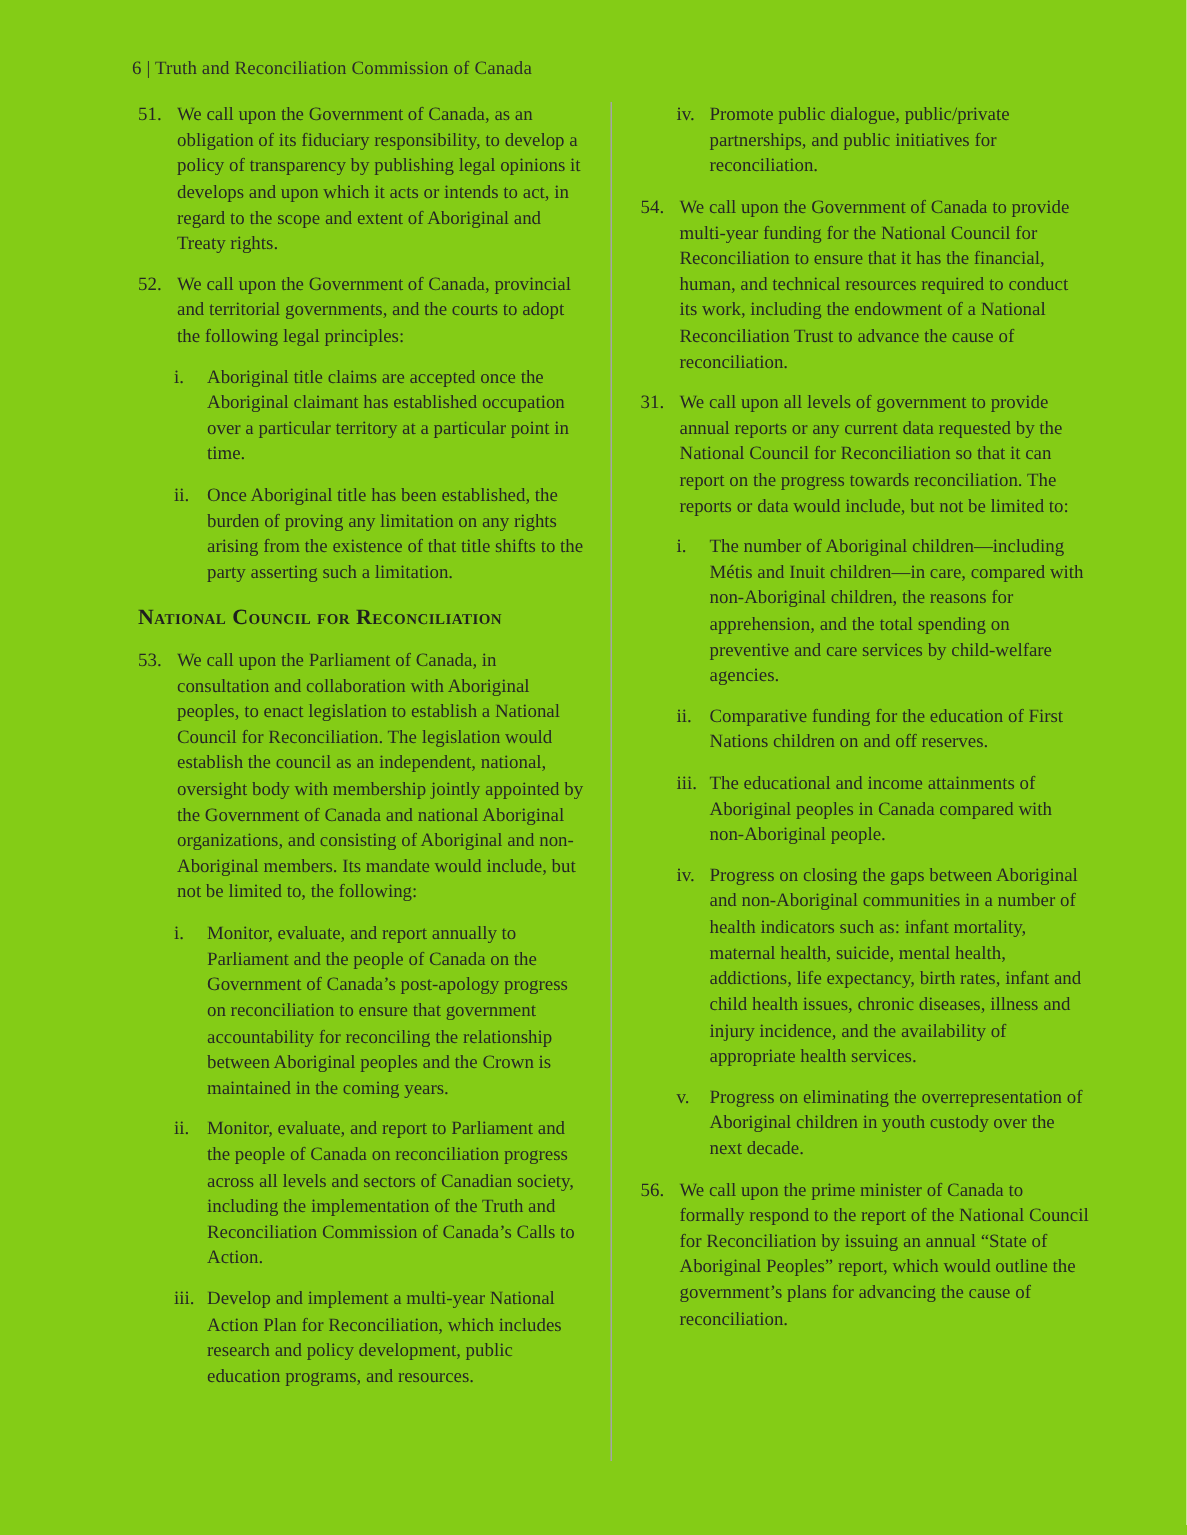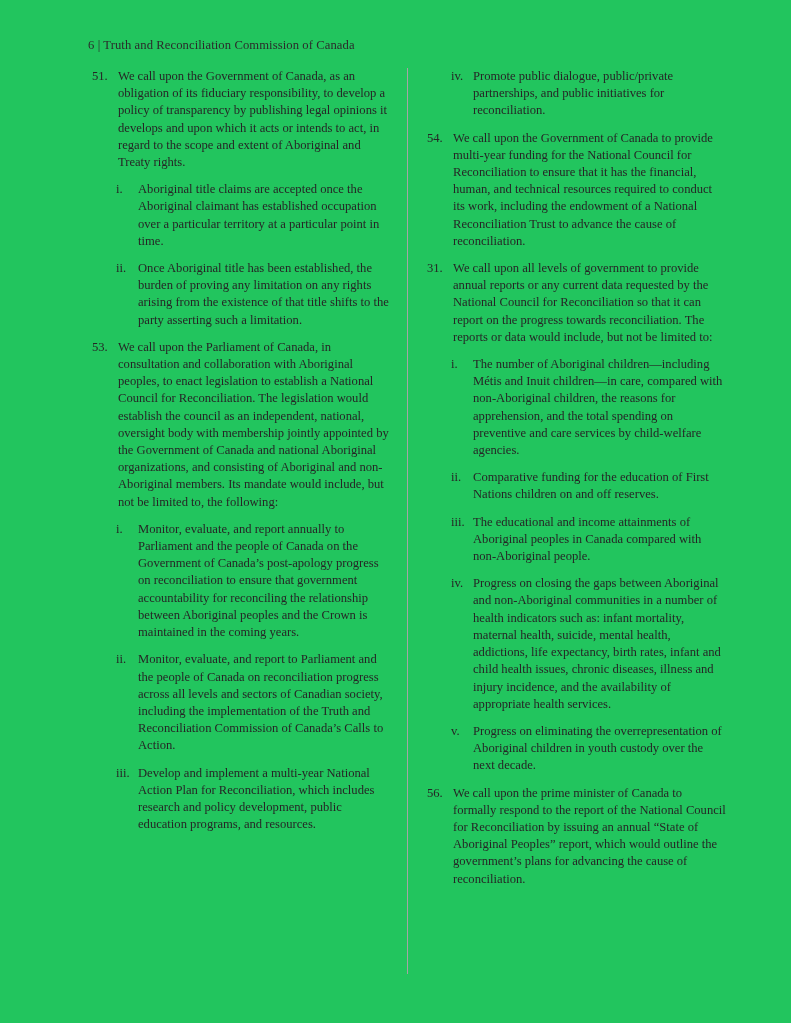--- a/index.html
+++ b/index.html
@@ -1,20 +1,20 @@
 <!DOCTYPE html>
 <html><head>
 <meta charset="utf-8">
 <style>
   html, body { margin: 0; padding: 0; background: #fdfdfd; }
   .page {
     position: relative;
     width: 791px;
     height: 1023px;
-    background: #22c55e;
+    background: #84cc16;
     overflow: hidden;
     font-family: "Liberation Serif", serif;
     color: #262626;
   }
   .running-header {
     position: absolute;
     left: 88px;
     top: 38px;
     font-size: 12.6px;
     letter-spacing: 0.1px;
@@ -80,31 +80,36 @@
   <div class="columns">
 
     <div class="col col-left">
 
 
       <div class="item">
         <span class="num">51.</span>
         <span class="itext">We call upon the Government of Canada, as an obligation of its fiduciary responsibility, to develop a policy of transparency by publishing legal opinions it develops and upon which it acts or intends to act, in regard to the scope and extent of Aboriginal and Treaty rights.</span>
       </div>
 
+      <div class="item">
+        <span class="num">52.</span>
+        <span class="itext">We call upon the Government of Canada, provincial and territorial governments, and the courts to adopt the following legal principles:</span>
+      </div>
 
       <div class="sub">
         <span class="rnum">i.</span>
         <span class="stext">Aboriginal title claims are accepted once the Aboriginal claimant has established occupation over a particular territory at a particular point in time.</span>
       </div>
 
       <div class="sub">
         <span class="rnum">ii.</span>
         <span class="stext">Once Aboriginal title has been established, the burden of proving any limitation on any rights arising from the existence of that title shifts to the party asserting such a limitation.</span>
       </div>
 
+      <div class="section-heading">National Council for Reconciliation</div>
 
       <div class="item">
         <span class="num">53.</span>
         <span class="itext">We call upon the Parliament of Canada, in consultation and collaboration with Aboriginal peoples, to enact legislation to establish a National Council for Reconciliation. The legislation would establish the council as an independent, national, oversight body with membership jointly appointed by the Government of Canada and national Aboriginal organizations, and consisting of Aboriginal and non-Aboriginal members. Its mandate would include, but not be limited to, the following:</span>
       </div>
 
       <div class="sub">
         <span class="rnum">i.</span>
         <span class="stext">Monitor, evaluate, and report annually to Parliament and the people of Canada on the Government of Canada’s post-apology progress on reconciliation to ensure that government accountability for reconciling the relationship between Aboriginal peoples and the Crown is maintained in the coming years.</span>
       </div>

